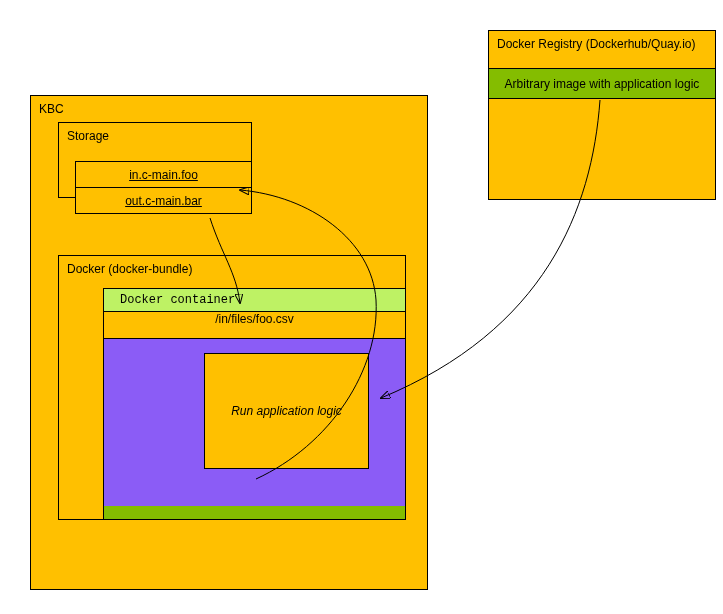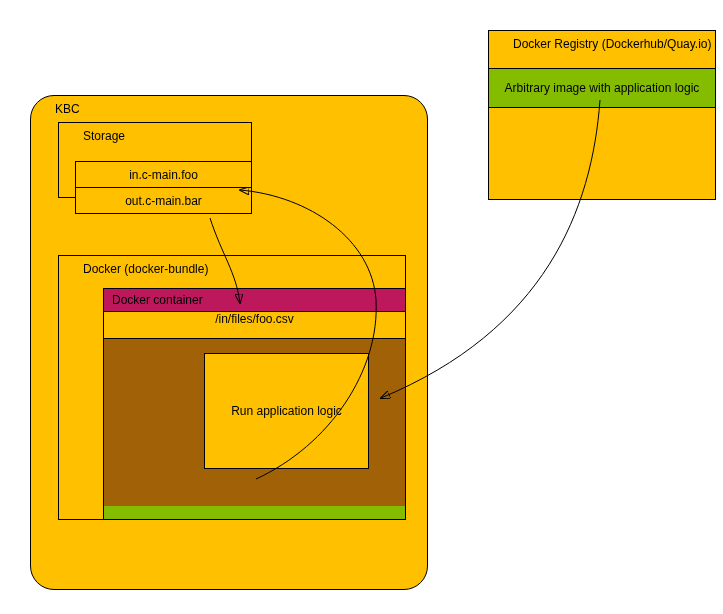--- a/index.html
+++ b/index.html
@@ -6,70 +6,71 @@
   .canvas {
     position:relative;
     width:723px; height:614px;
     background:#ffffff;
     font-family:"Liberation Sans", sans-serif;
     font-size:12px;
     color:#000;
     overflow:hidden;
   }
   .box { position:absolute; box-sizing:border-box; border:1px solid #000; background:#FFC000; }
-  .box-title { padding:6px 8px 0 8px; white-space:nowrap;margin-left:16px; }
+  .box-title { padding:6px 8px 0 8px; white-space:nowrap; }
 
   
   .registry { left:488px; top:30px; width:228px; height:170px; }
   .registry-strip {
-    position:absolute; left:-1px; right:-1px; top:37px; height:40px;
+    position:absolute; left:-1px; right:-1px; top:37px; height:31px;
     box-sizing:border-box;
     background:#84BD00;
     border:1px solid #000;
     display:flex; align-items:center; justify-content:center;
     white-space:nowrap;
   }
 
   
-  .kbc { left:30px; top:95px; width:398px; height:495px;border-radius:24px; }
+  .kbc { left:30px; top:95px; width:398px; height:495px; }
 
   
   .storage { left:27px; top:26px; width:194px; height:76px; background:#FFC000; }
-  .storage-rows { position:absolute; left:16px; right:-1px; top:38px; }
+  .storage-rows { position:absolute; left:16px; right:-1px; top:38px;text-decoration:underline; }
   .storage-row {
     box-sizing:border-box; height:27px; border:1px solid #000;
     display:flex; align-items:center; justify-content:center;
     background:#FFC000;
   }
   .storage-row + .storage-row { margin-top:-1px; }
 
   
   .docker-bundle { left:27px; top:159px; width:348px; height:265px; }
 
   
   .docker-container {
     position:absolute; left:44px; right:-1px; top:32px; bottom:-1px;
     box-sizing:border-box; border:1px solid #000;
     background:#84BD00;
     display:flex; flex-direction:column;
   }
   .dc-header {
     height:22px; flex:0 0 22px;
     display:flex; align-items:center;
-    padding-left:8px;
-    background:#be185d;
+    padding-left:16px;
+    background:#bef264;
+    font-family:Liberation Mono, monospace;
   }
   .dc-row {
     flex:0 0 28px; height:28px;
     box-sizing:border-box;
     border-top:1px solid #000; border-bottom:1px solid #000;
     background:#FFC000;
     display:flex; justify-content:center;
   }
-  .dc-body { flex:1 1 auto; position:relative; background:#a16207; }
+  .dc-body { flex:1 1 auto; position:relative; background:#8b5cf6;font-style:italic; }
   .run-box {
     position:absolute; left:100px; top:14px; width:165px; height:116px;
     box-sizing:border-box; border:1px solid #000;
     background:#FFC000;
     display:flex; align-items:center; justify-content:center;
   }
   .dc-footer { flex:0 0 13px; background:#84BD00; }
 
   .arrows {
     position:absolute; left:0; top:0; width:723px; height:614px;

